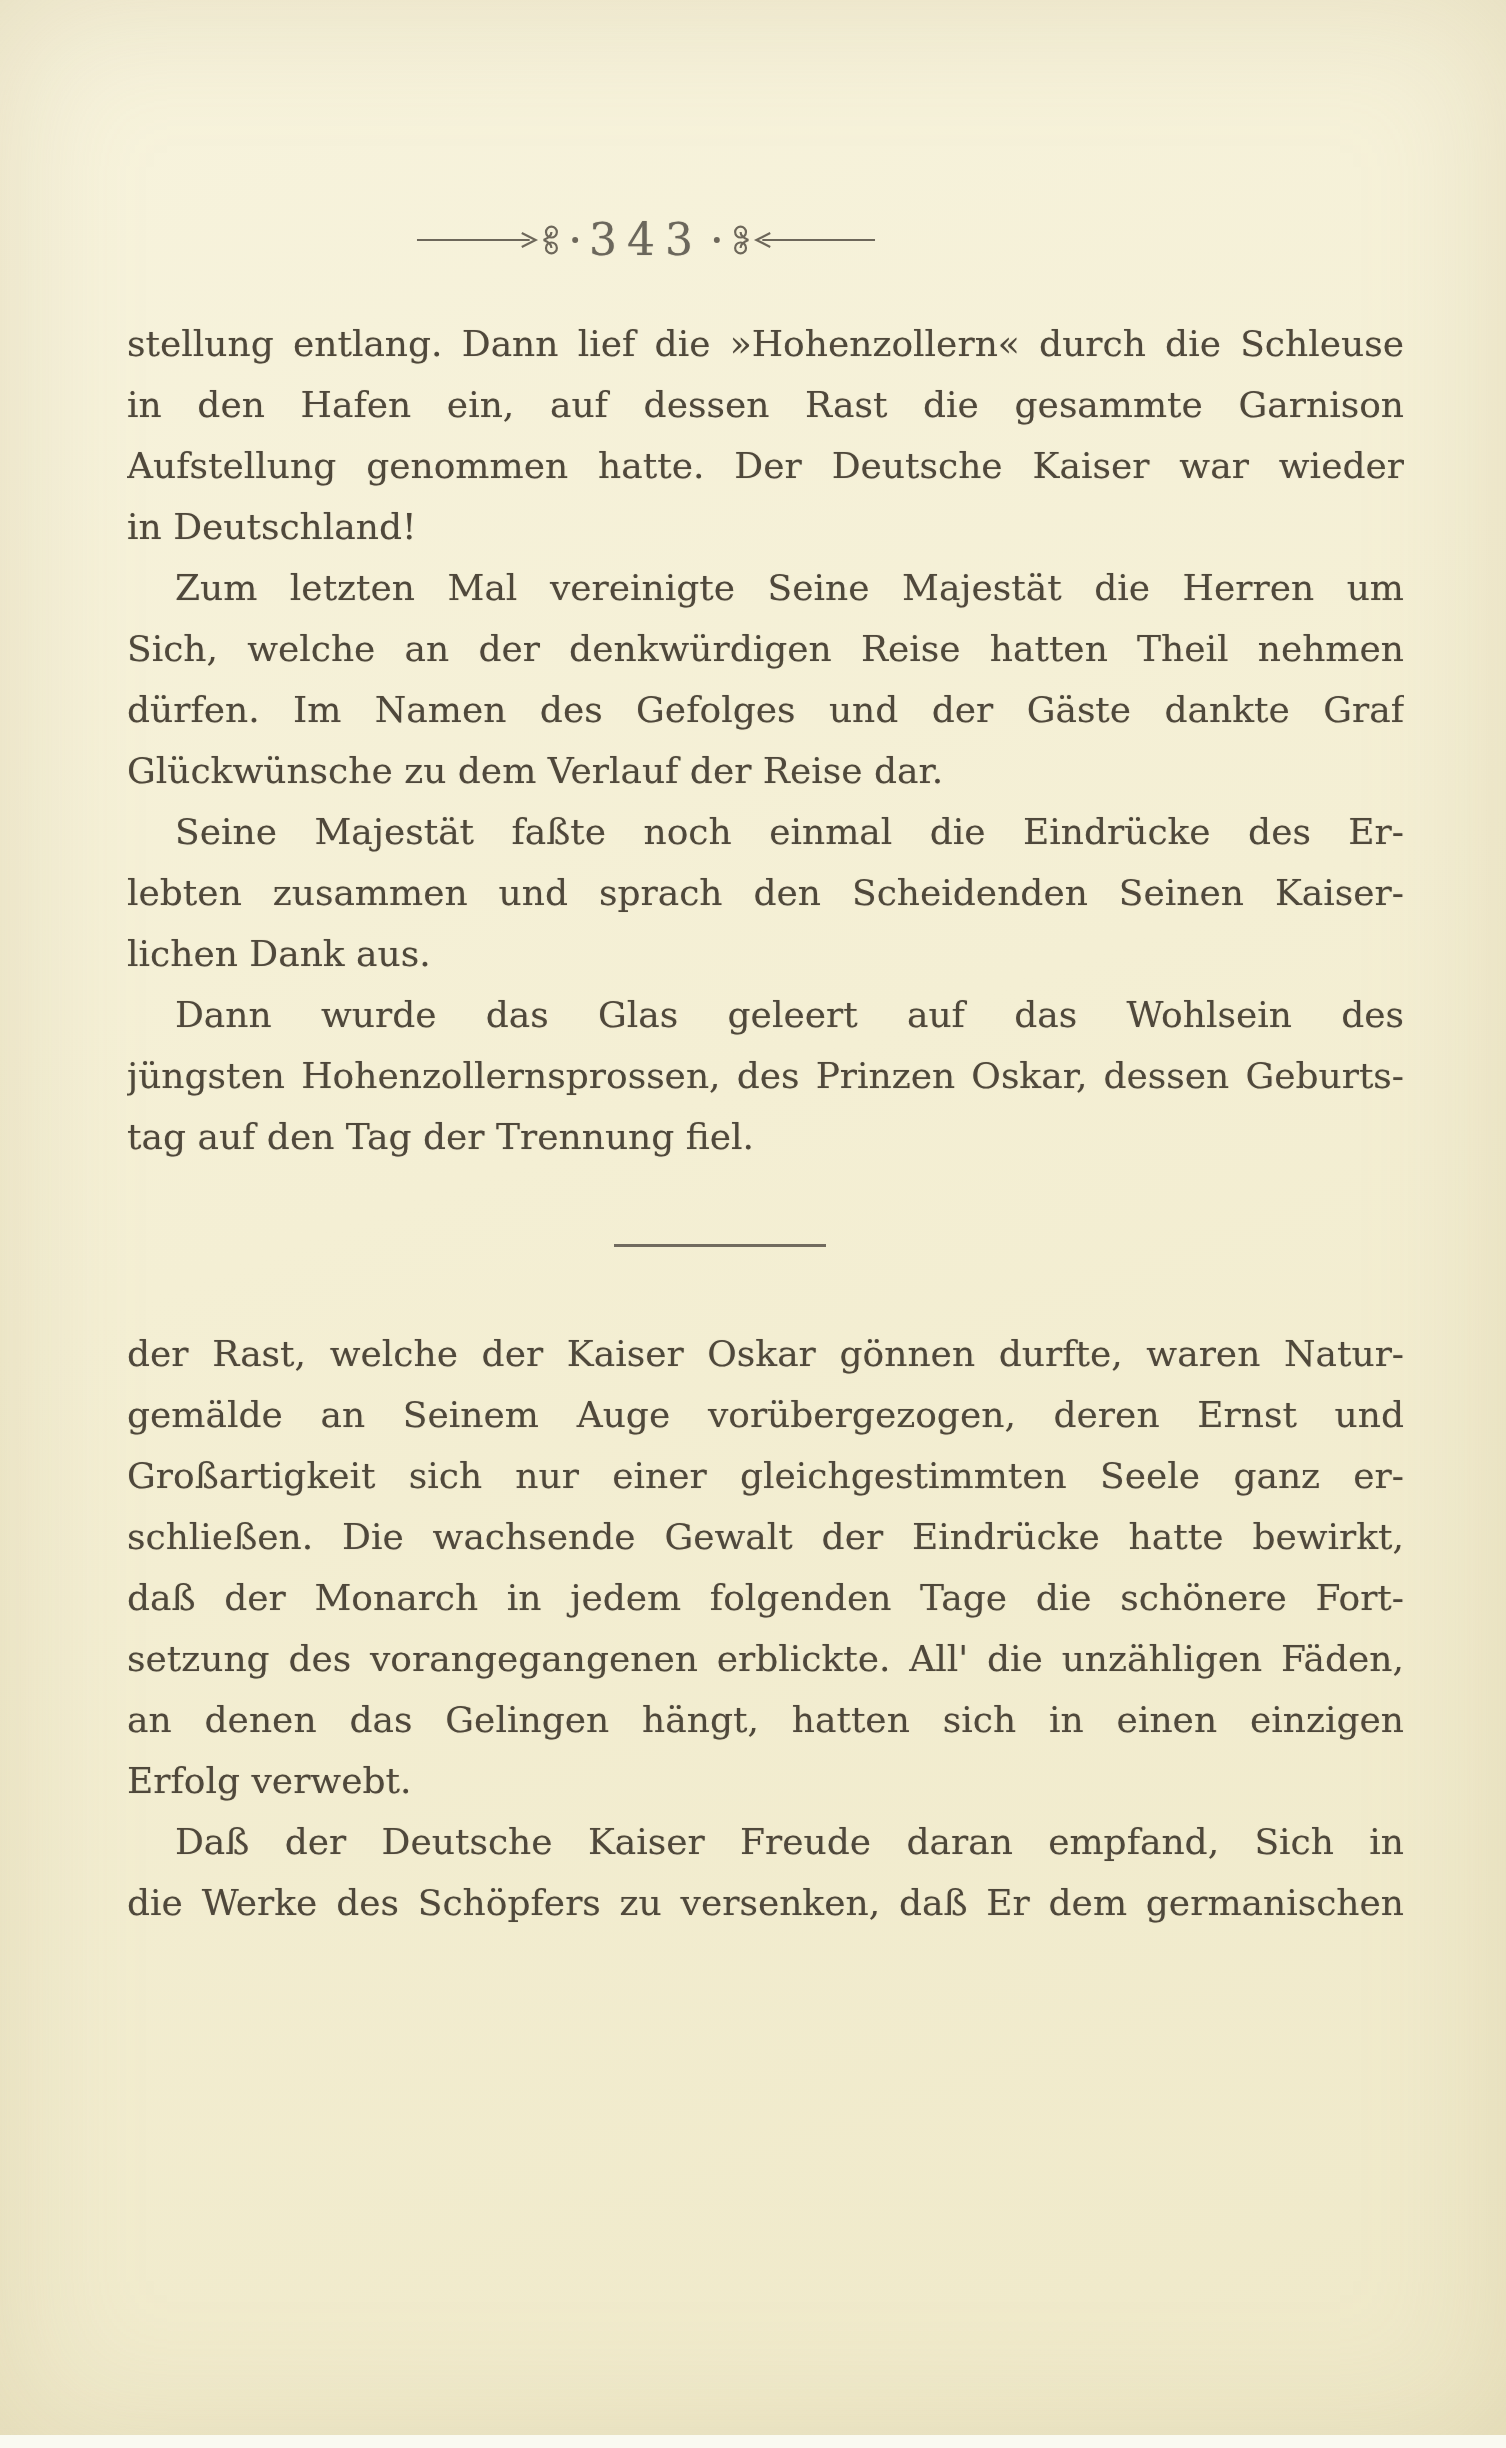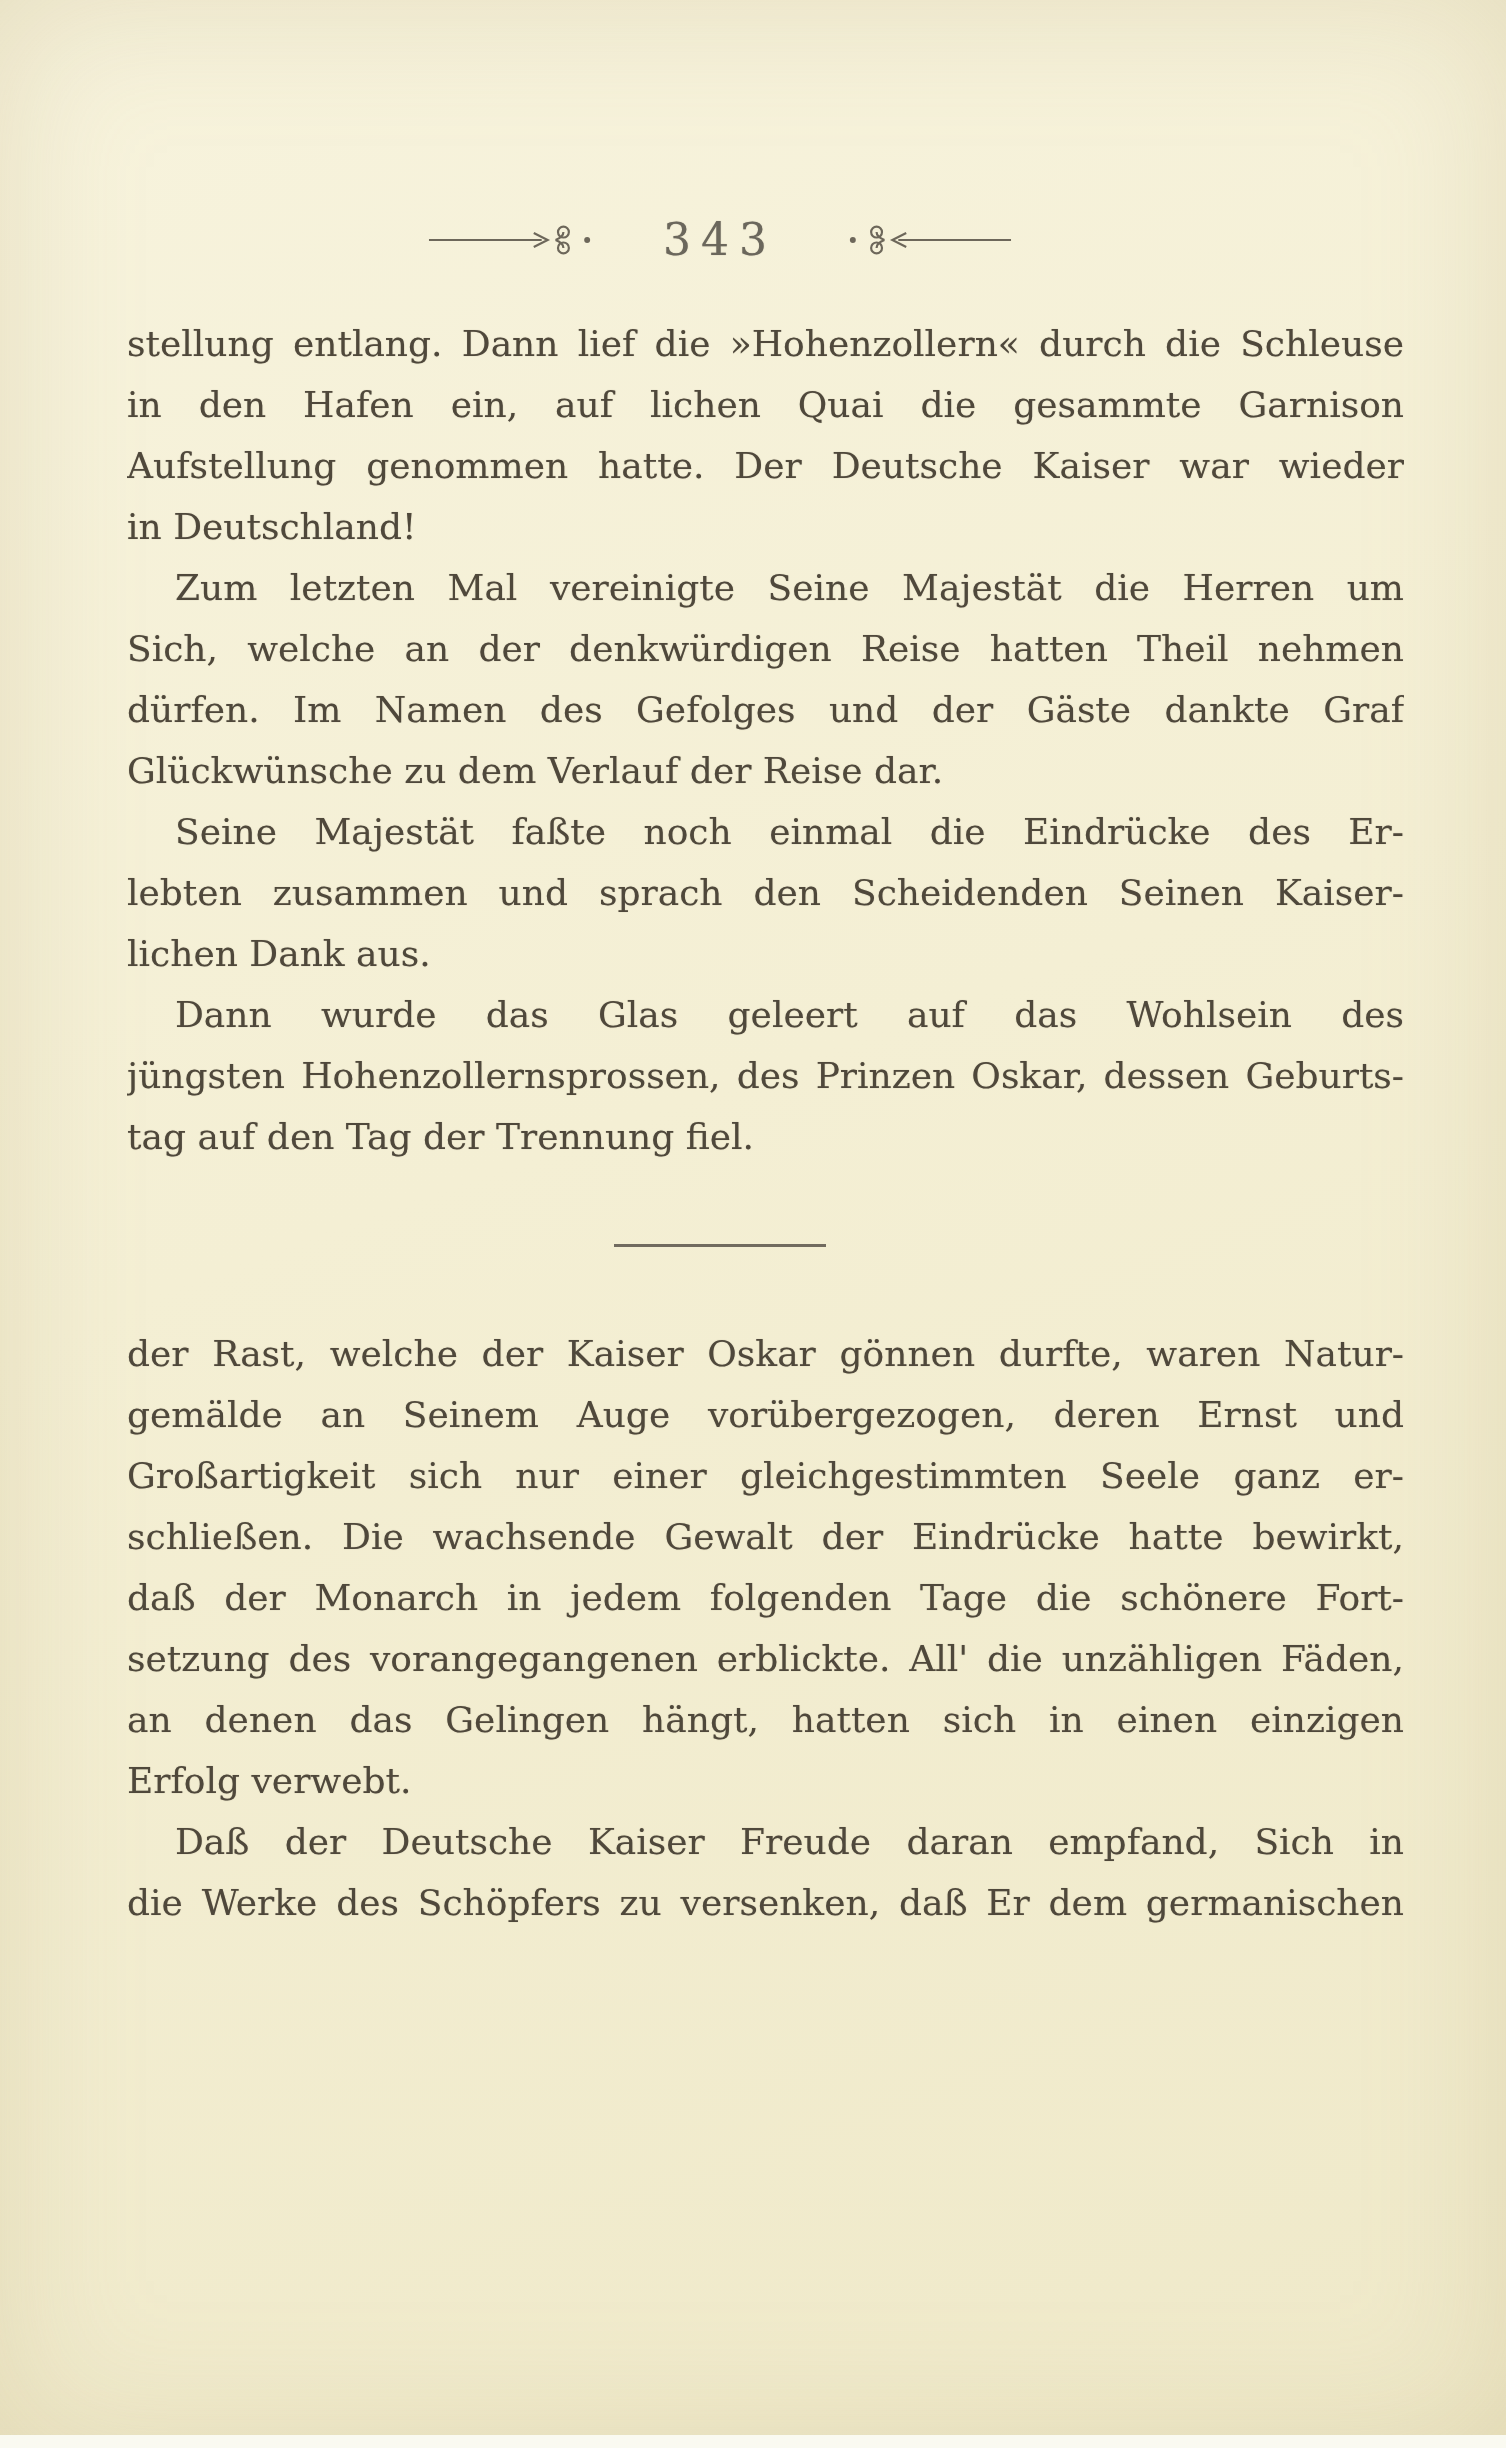--- a/index.html
+++ b/index.html
@@ -13,26 +13,25 @@
     height: 2448px;
     background: linear-gradient(160deg, var(--paper_light) 0%, var(--paper) 45%, var(--paper_dark) 100%);
     box-shadow: inset 0 0 139px rgba(186, 170, 118, 0.28);
     overflow: hidden;
     font-family: "DejaVu Serif", serif;
     color: var(--ink);
   }
   .running-head {
     position: absolute;
     top: 212px;
-    left: 427px;
+    left: 415px;
     width: 586px;
     height: 55px;
     display: flex;
     align-items: center;
-    justify-content: space-between;
   }
   .page-number {
     font-size: 44px;
     letter-spacing: 10px;
     color: var(--ink_light);
     text-shadow: 0 0 1px rgba(80, 72, 58, 0.4);
   }
   .ornament svg { display: block; }
   .ornament.flip svg { transform: scaleX(-1); }
 
@@ -104,21 +103,21 @@
           <path d="M130,18 q8,-3 8,-8 M130,18 q8,3 8,8"></path>
         </g>
         <circle cx="162" cy="18" r="3" fill="#6d675a"></circle>
       </svg>
     </span>
   </div>
 
   <div class="page-body">
       <div class="para">
         <div class="line">stellung entlang. Dann lief die »Hohenzollern« durch die Schleuse</div>
-        <div class="line">in den Hafen ein, auf lichen Quai die gesammte Garnison</div>
+        <div class="line">in den Hafen ein, auf dessen Rast die gesammte Garnison</div>
         <div class="line">Aufstellung genommen hatte. Der Deutsche Kaiser war wieder</div>
         <div class="line rag">in Deutschland!</div>
       </div>
       <div class="para">
         <div class="line indent">Zum letzten Mal vereinigte Seine Majestät die Herren um</div>
         <div class="line">Sich, welche an der denkwürdigen Reise hatten Theil nehmen</div>
         <div class="line">dürfen. Im Namen des Gefolges und der Gäste dankte Graf</div>
         <div class="line rag">Glückwünsche zu dem Verlauf der Reise dar.</div>
       </div>
       <div class="para">

